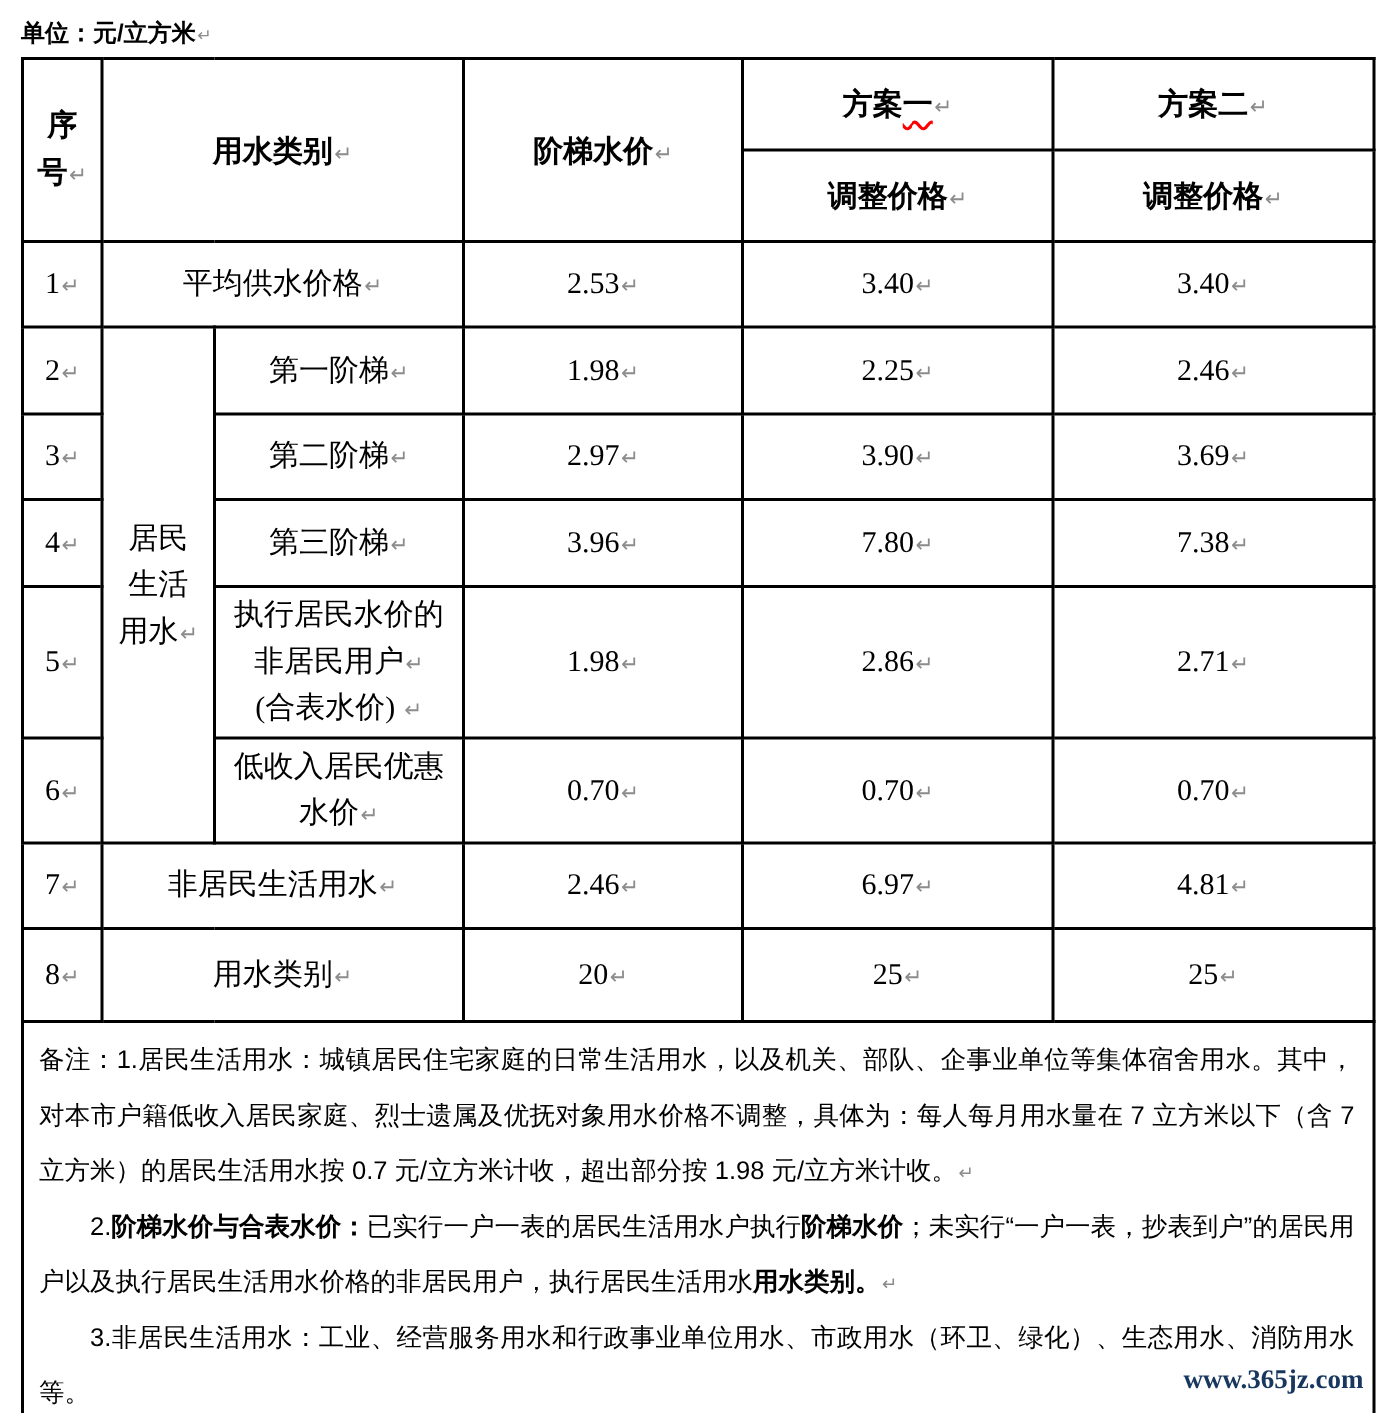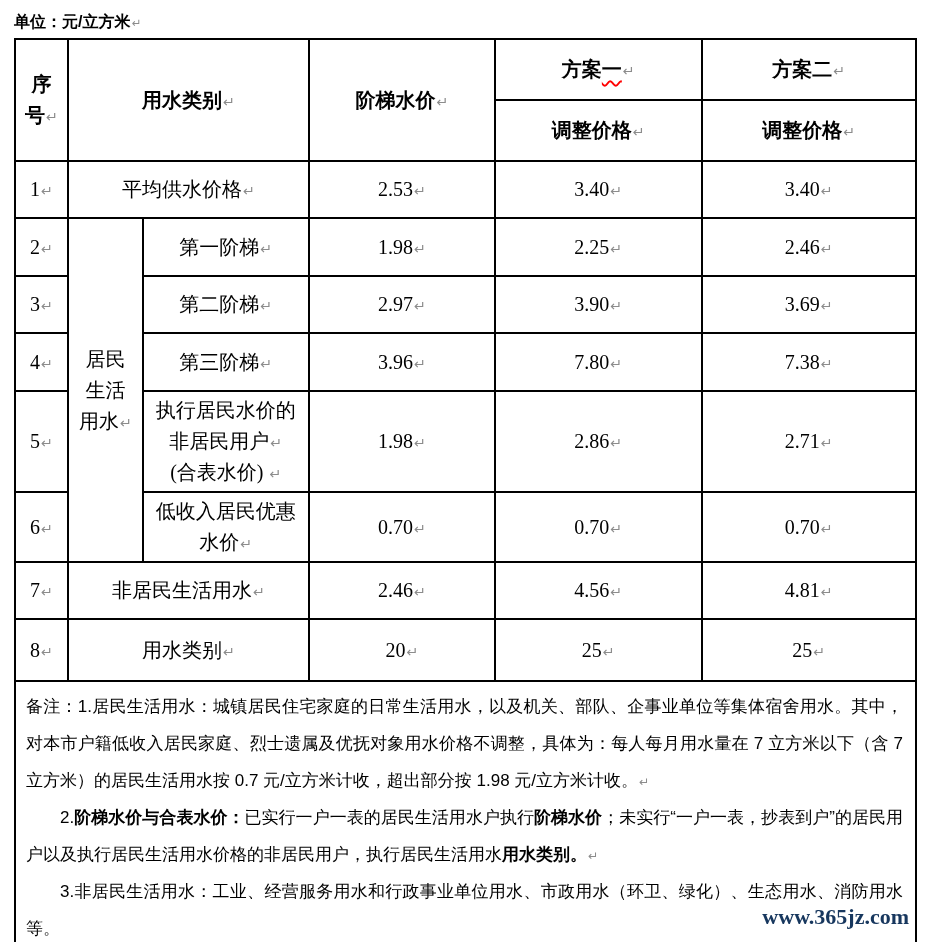--- a/index.html
+++ b/index.html
@@ -56,21 +56,21 @@
     text-align:justify;vertical-align:top;
     font-size:17px;line-height:2.18;
     padding:6px 12px 10px 10px;
     font-family:"Liberation Sans","DejaVu Sans",sans-serif;
   }
   .note-para{margin:0;}
   .note-indent{text-indent:2em;}
   .note-bold{font-weight:bold;}
   .watermark{
     position:absolute;right:22px;bottom:12px;
-    color:var(--watermark-color);font-weight:bold;font-size:22px;
+    color:var(--watermark-color);font-weight:bold;font-size:18px;
     font-family:"Liberation Serif","DejaVu Serif",serif;
   }
 </style>
 </head>
 <body>
 
 <div class="page">
 
 
   <div class="unit-line">
@@ -176,21 +176,21 @@
           <td class="data-cell"><span>0.70</span><span class="pm">↵</span></td>
           <td class="data-cell"><span>0.70</span><span class="pm">↵</span></td>
           <td class="data-cell"><span>0.70</span><span class="pm">↵</span></td>
         </tr>
         <tr style="height: 57px;">
           <td class="data-cell"><span>7</span><span class="pm">↵</span></td>
           <td class="data-cell" colspan="2">
             <div class="cell-line"><span>非居民生活用水</span><span class="pm">↵</span></div>
           </td>
           <td class="data-cell"><span>2.46</span><span class="pm">↵</span></td>
-          <td class="data-cell"><span>4.56</span><span class="pm">↵</span></td>
+          <td class="data-cell"><span>6.97</span><span class="pm">↵</span></td>
           <td class="data-cell"><span>4.81</span><span class="pm">↵</span></td>
         </tr>
         <tr style="height: 62px;">
           <td class="data-cell"><span>8</span><span class="pm">↵</span></td>
           <td class="data-cell" colspan="2">
             <div class="cell-line"><span>用水类别</span><span class="pm">↵</span></div>
           </td>
           <td class="data-cell"><span>20</span><span class="pm">↵</span></td>
           <td class="data-cell"><span>25</span><span class="pm">↵</span></td>
           <td class="data-cell"><span>25</span><span class="pm">↵</span></td>

